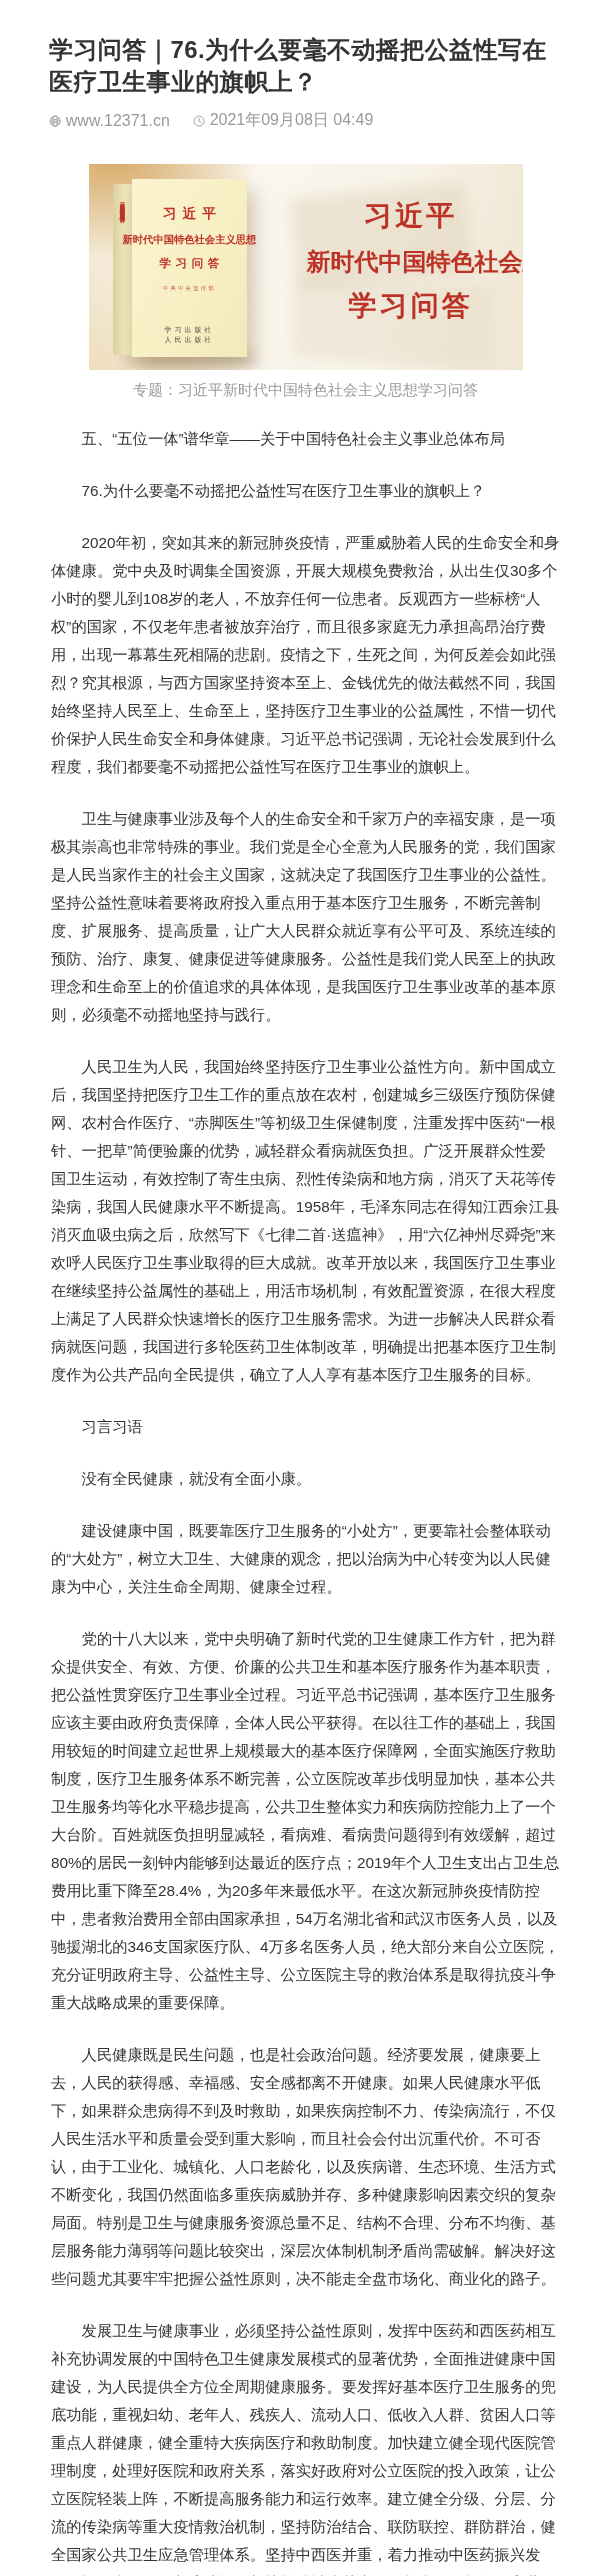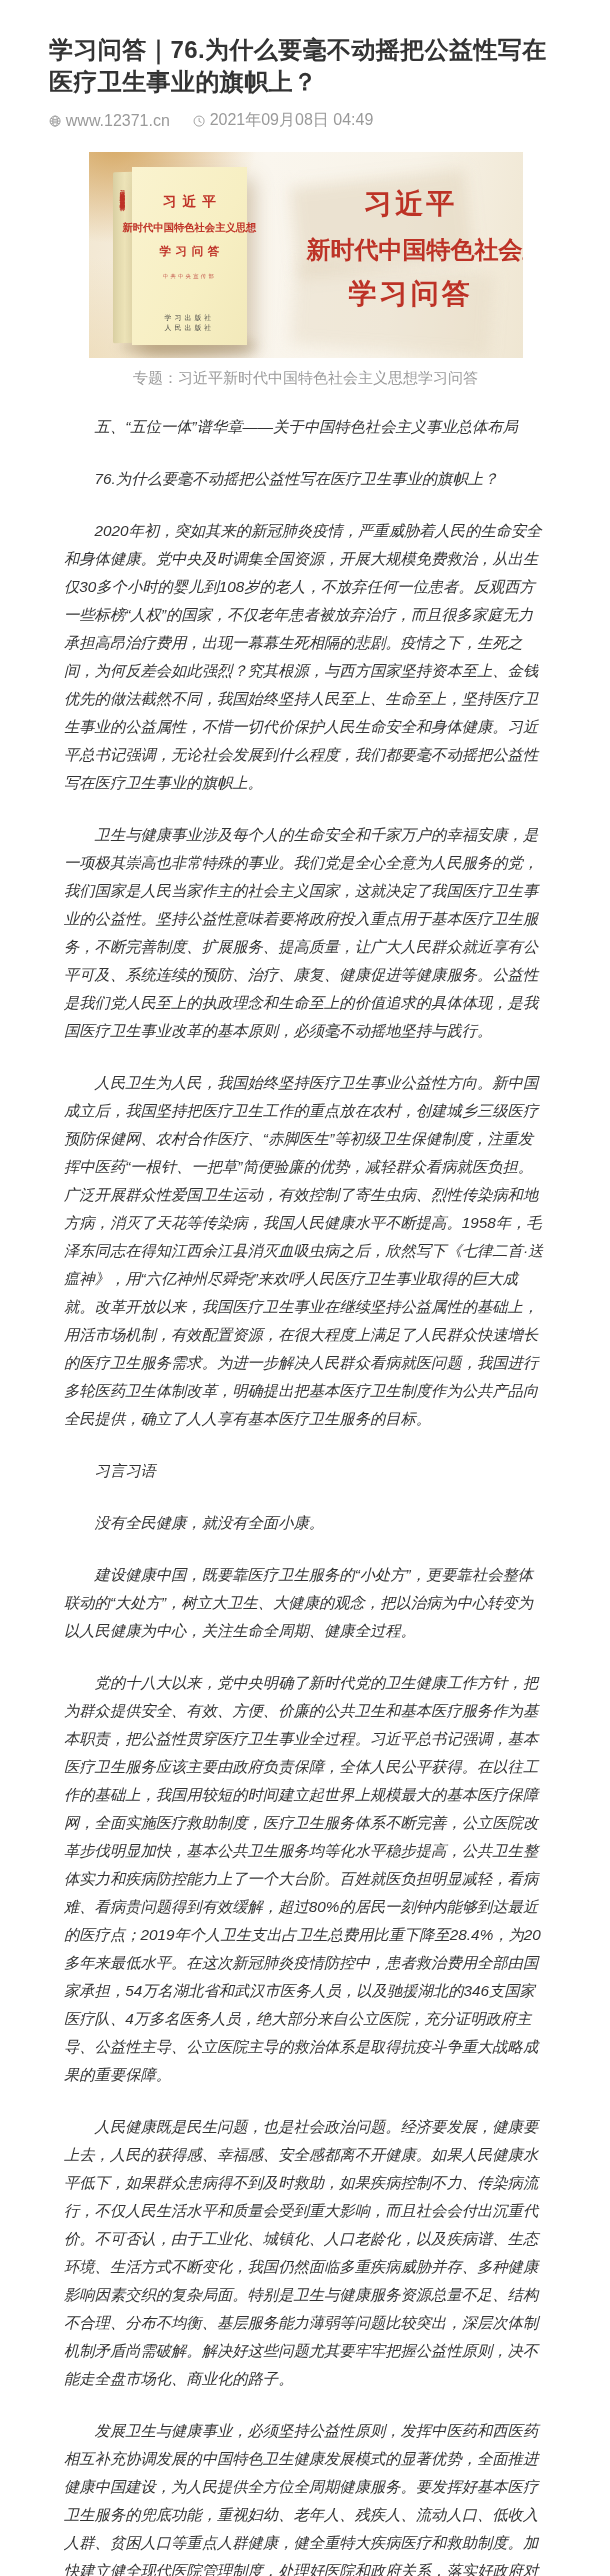--- a/index.html
+++ b/index.html
@@ -13,21 +13,21 @@
   .article-title{
     margin:0;font-size:24px;line-height:32px;font-weight:bold;color:#333;
     letter-spacing:0.4px;
   }
   .meta{margin-top:12.2px;display:flex;align-items:center;gap:23px;
     color:#9a9a9a;font-size:16px;}
   .meta-item{display:flex;align-items:center;gap:4.6px;}
   .meta-item svg{display:block;}
   
   .banner{
-    position:relative;width:434px;height:206px;margin:21px auto 0;overflow:hidden;
+    position:relative;width:434px;height:206px;margin:33px auto 0;overflow:hidden;
     background:
       radial-gradient(ellipse 229px 160px at 6% -4%, rgba(207,152,72,.80), rgba(207,152,72,0) 62%),
       radial-gradient(ellipse 321px 183px at -4% 104%, rgba(233,210,165,.55), rgba(233,210,165,0) 60%),
       linear-gradient(100deg,#f2e7d1 0%,#faf6ee 38%,#f8f3e8 70%,#efe6d2 100%);
   }
   .ghost{position:absolute;background:rgba(224,211,188,.55);filter:blur(7.6px);}
   .ghost.g1{right:53px;top:26px;width:176px;height:92px;transform:rotate(-6deg);}
   .ghost.g2{right:30.5px;top:115px;width:199px;height:84px;transform:rotate(4deg);opacity:.7;}
   .book{position:absolute;left:24.4px;top:14.5px;width:134px;height:182px;}
   .book-shadow{position:absolute;left:7.6px;bottom:-6.1px;width:137px;height:17px;
@@ -61,21 +61,21 @@
     color:#bd3226;font-weight:bold;
   }
   .banner-headline .h1{font-size:28px;line-height:30.5px;letter-spacing:3.1px;}
   .banner-headline .h2{font-size:24px;line-height:27.5px;margin-top:16px;white-space:nowrap;}
   .banner-headline .h3{font-size:28px;line-height:30.5px;margin-top:16px;letter-spacing:3.1px;}
   .banner-caption{
     margin-top:11.5px;text-align:center;color:#9b9b9b;font-size:15px;line-height:15.3px;
   }
   
   .article{padding:28px 49px 44px;font-size:15.3px;line-height:28px;color:#333;}
-  .article p{margin:0 15px 24px;text-indent:2em;font-style:italic;}
+  .article p{margin:0 2px 24px;text-indent:2em;}
   .article p:last-child{margin-bottom:0;}
 </style>
 </head>
 <body>
 
 <div class="page">
 
   <div class="header">
     <h1 class="article-title">学习问答｜76.为什么要毫不动摇把公益性写在医疗卫生事业的旗帜上？</h1>
     <div class="meta">

